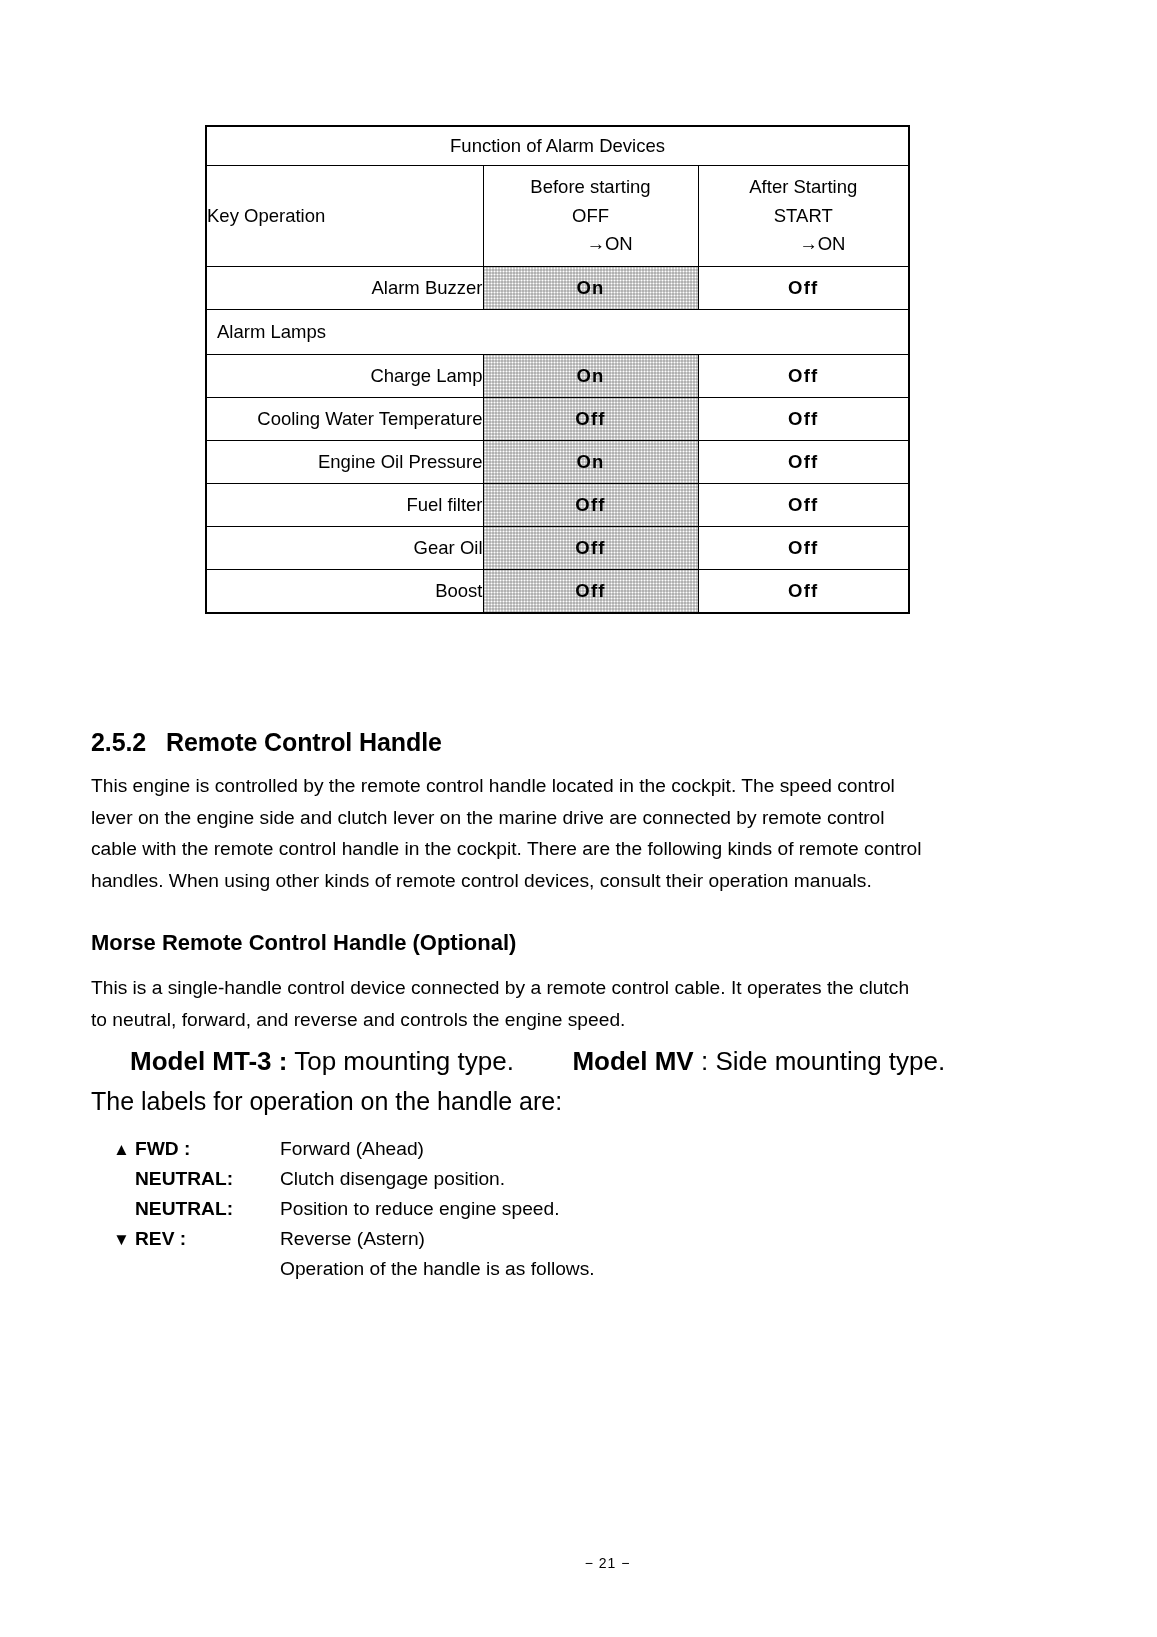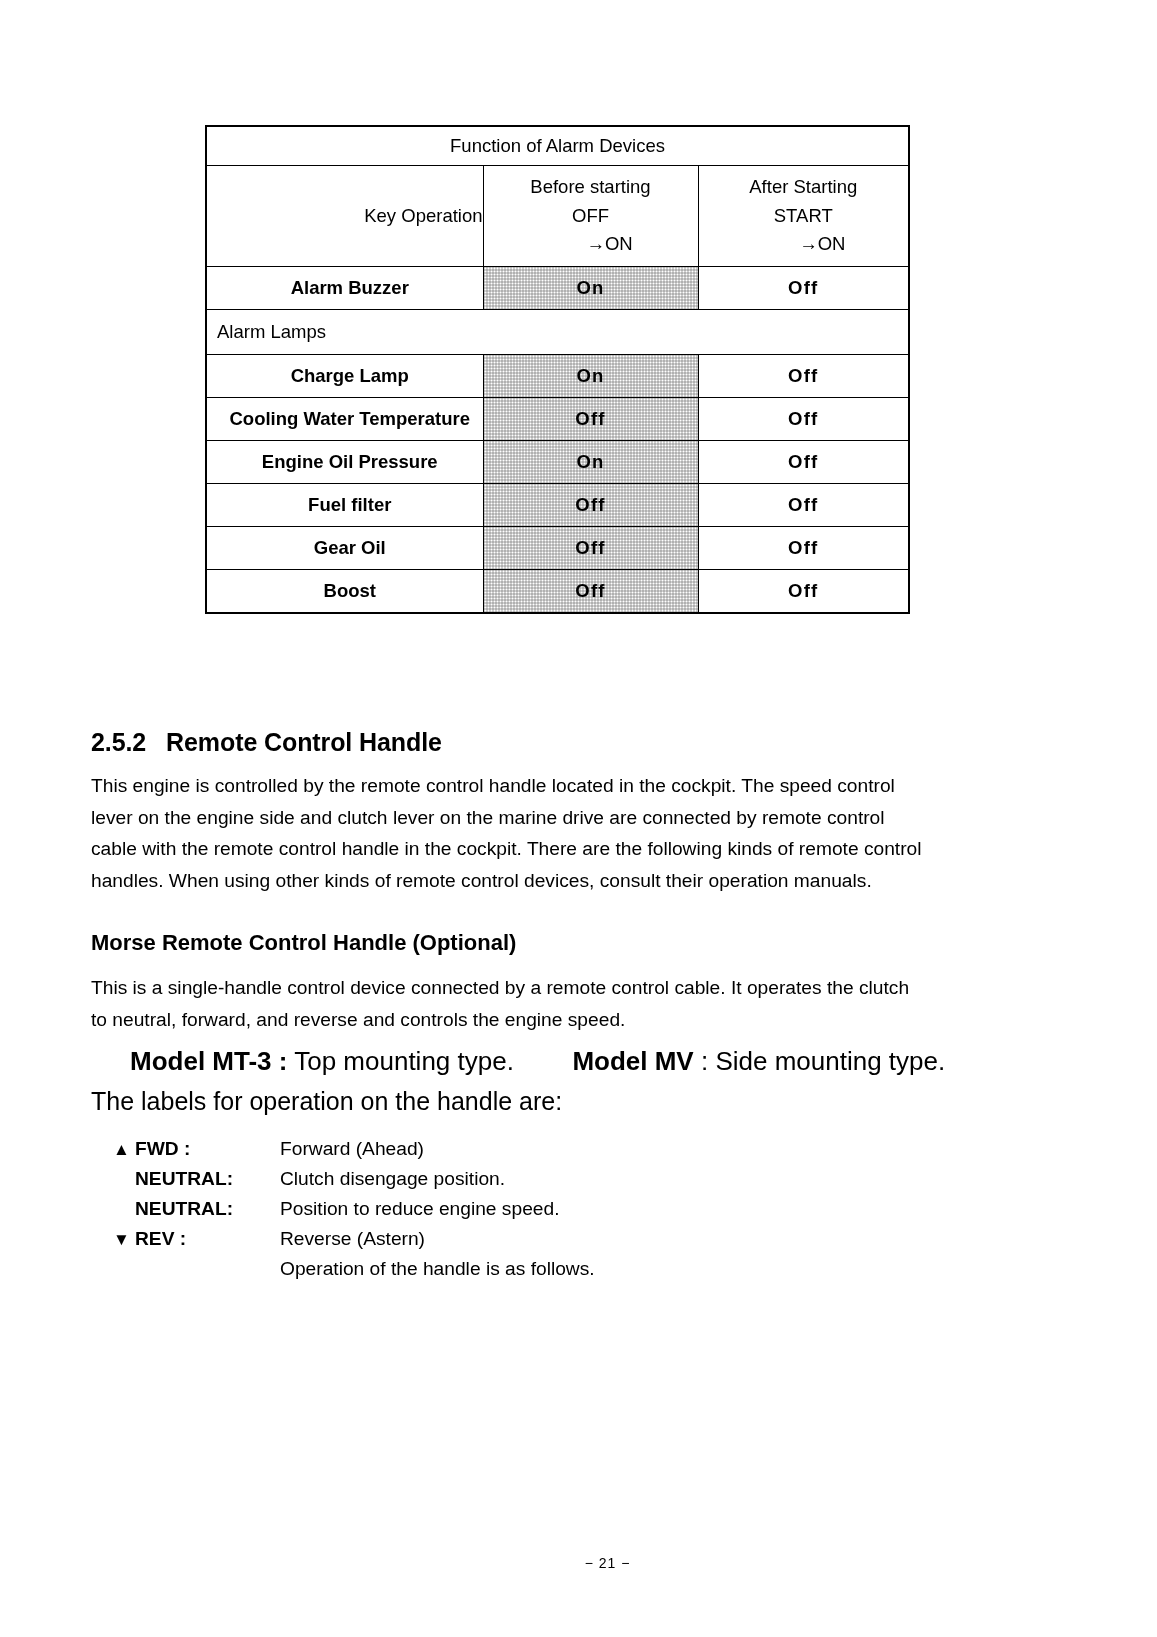--- a/index.html
+++ b/index.html
@@ -48,46 +48,45 @@
   .col-a { width: 277px; }
   .col-b { width: 215px; }
   .col-c { width: 211px; }
 
   .title-cell {
     text-align: center;
     height: 38px;
     font-size: 18.5px;
   }
   .hdr-key {
-    text-align: right;
+    text-align: left;
     height: 86px;
     font-size: 18.5px;
   }
   .hdr-col {
     text-align: center;
     height: 86px;
     padding: 6px 0 8px 0 !important;
   }
   .hdr-line1 { display: block; }
   .hdr-line2 { display: block; margin-top: 6px; }
   .hdr-line3 {
     display: block;
     margin-top: 4px;
     padding-left: 38px;
   }
   .arrow-on {
     letter-spacing: 0;
   }
 
   .row-label {
-    text-align: center;
+    text-align: right;
     padding-left: 10px !important;
     height: 42px;
     font-size: 18.5px;
-    font-weight: bold;
   }
   .val {
     text-align: center;
     font-weight: bold;
     font-size: 17.5px;
     letter-spacing: 1.2px;
     height: 42px;
   }
   
   .shaded {

